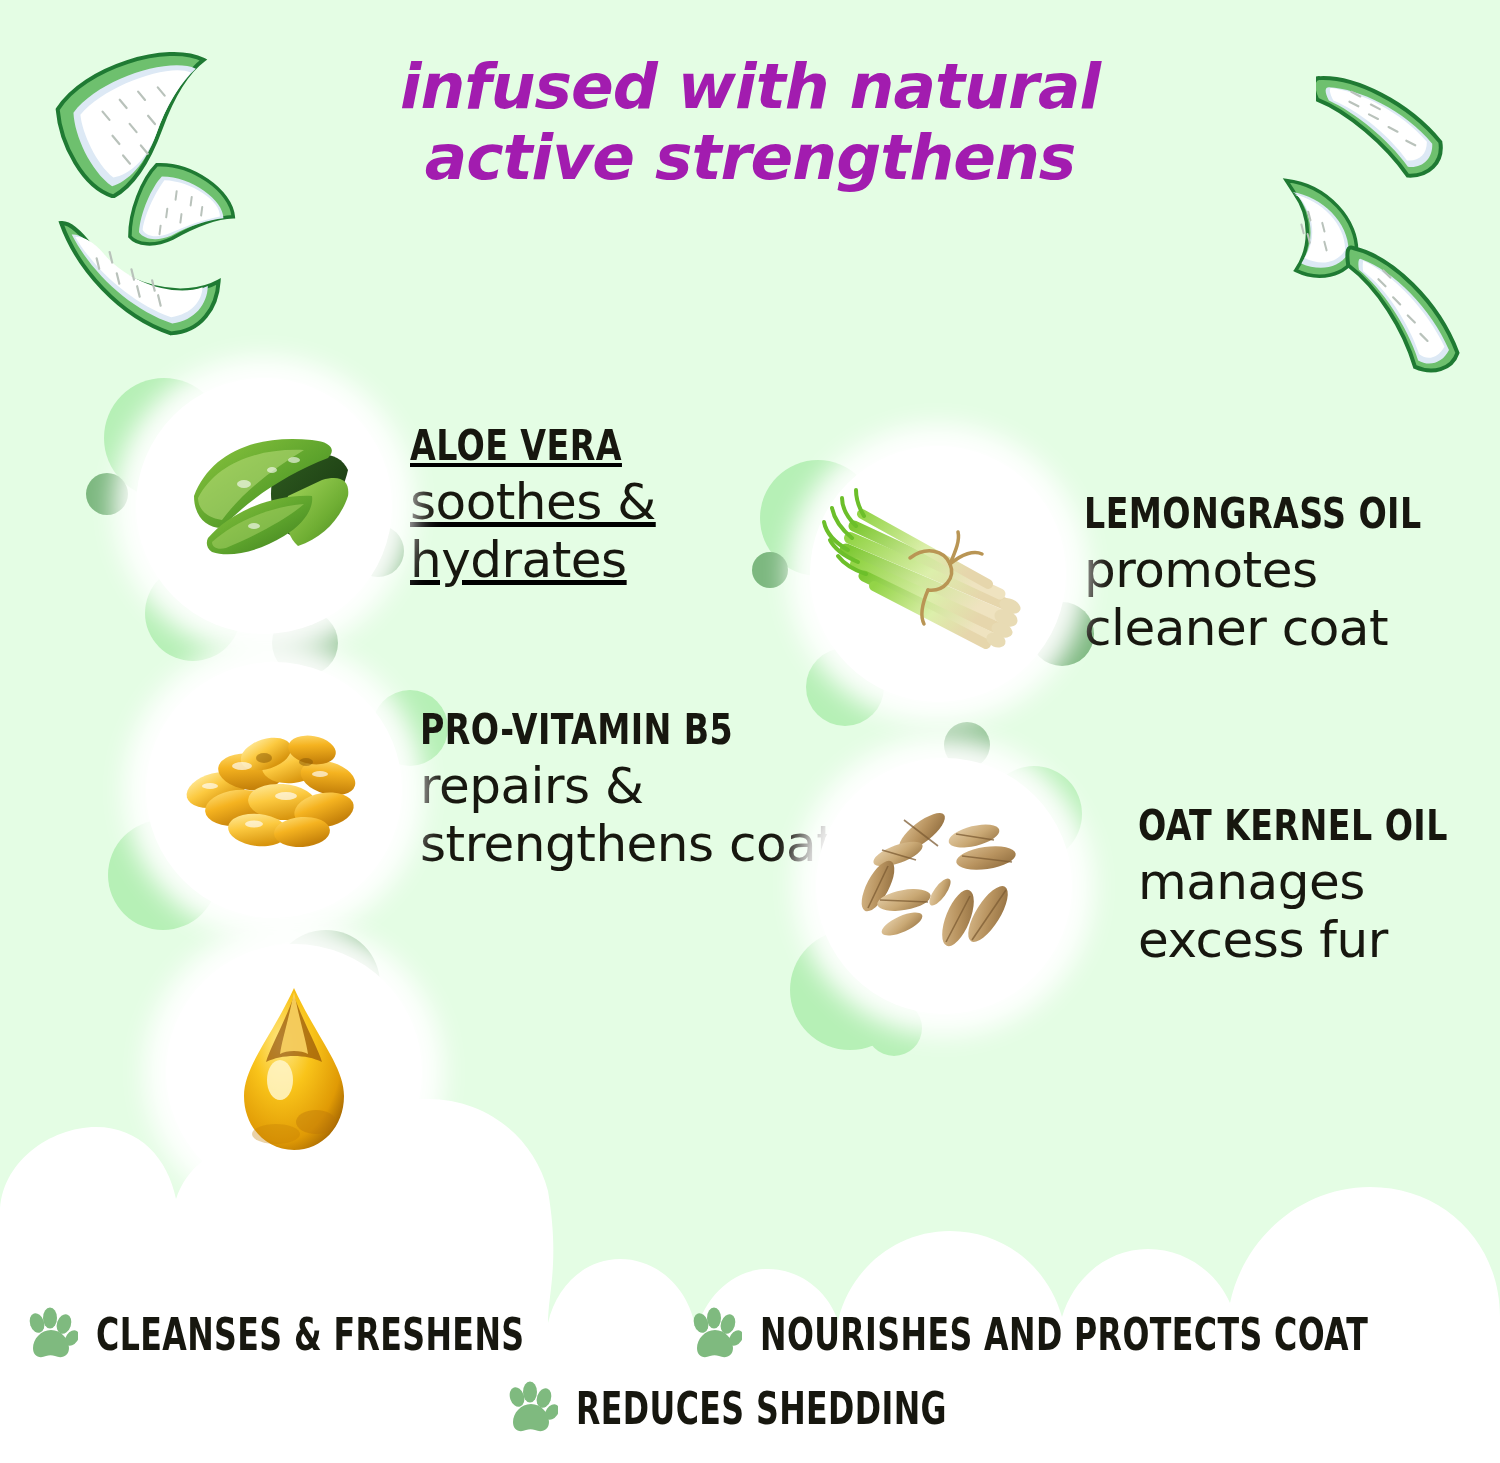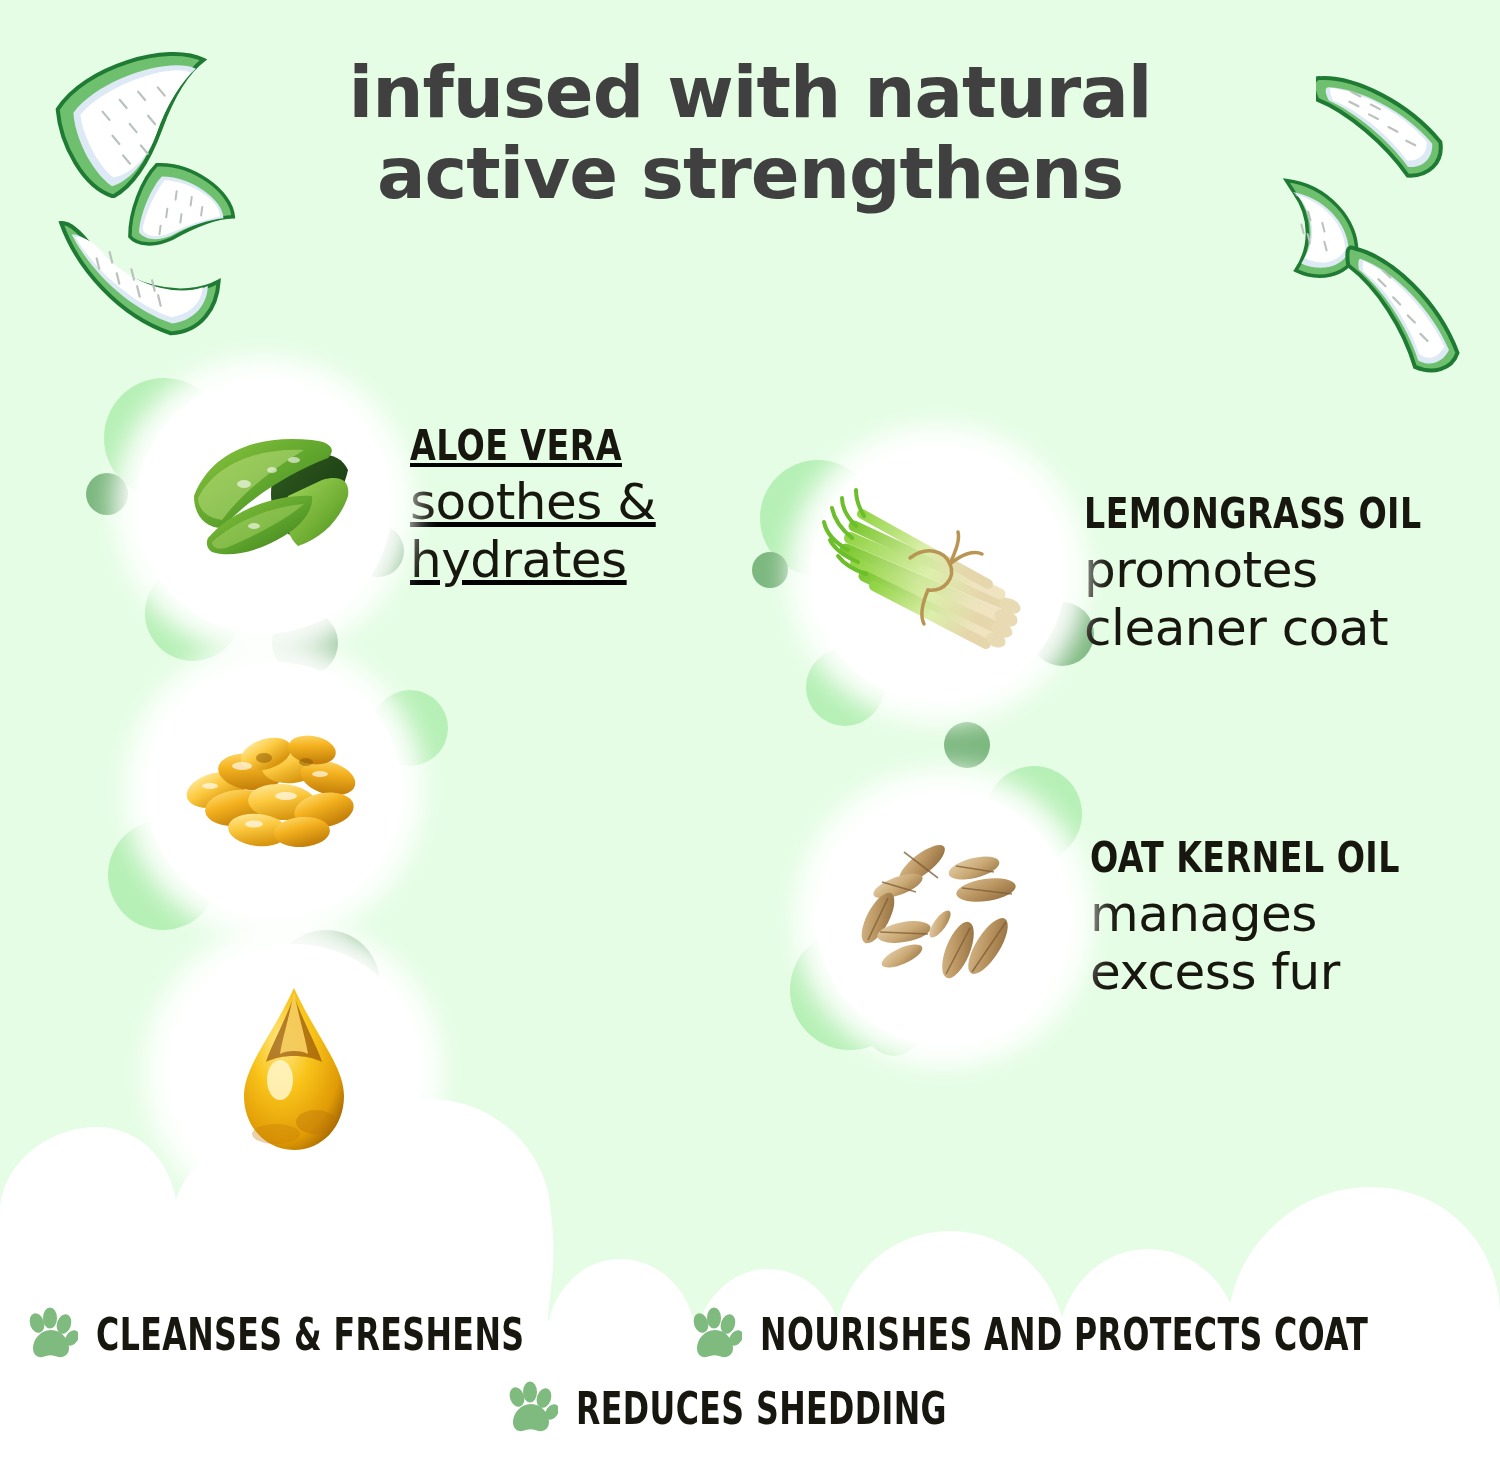--- a/index.html
+++ b/index.html
@@ -17,27 +17,28 @@
   .c-sage  { background:#7cb87f; }
 
   
   .aloe-slice { position:absolute; }
 
   
   .headline {
     position:absolute;
     top:52px; left:0; width:1500px;
     text-align:center;
-    color:#404040;
+    color:#a21caf;
     font-weight:bold;
-    font-size:72px;
+    font-size:63px;
     line-height:1.12;
     letter-spacing:-1px;
     font-family:"DejaVu Sans", sans-serif;
     z-index:5;
+    font-style:italic;
   }
   .headline .l2 { display:block; }
 
   
   .ing {
     position:absolute;
     display:flex;
     align-items:center;
     z-index:6;
   }
@@ -317,20 +318,25 @@
           <ellipse cx="140" cy="134" rx="11" ry="4"></ellipse>
         <ellipse cx="174" cy="112" rx="8" ry="3"></ellipse>
           <ellipse cx="108" cy="162" rx="9" ry="3.5"></ellipse>
         <ellipse cx="64" cy="124" rx="8" ry="3"></ellipse>
       </g>
       <g fill="#8a5a06" opacity="0.5">
         <ellipse cx="118" cy="96" rx="8" ry="5"></ellipse>
           <ellipse cx="160" cy="100" rx="7" ry="4"></ellipse>
       </g>
     </svg>
+  </div>
+  <div class="ing-text">
+    <div class="ing-title">PRO-VITAMIN B5</div>
+    <div class="ing-desc">repairs &amp;
+strengthens coat</div>
   </div>
 </div>
 
 <div class="ing" style="left:166px; top:944px;">
   <div class="photo-wrap">
     <div class="photo-disc"></div>
     <svg class="photo-art" viewBox="0 0 256 256">
       <defs>
         <radialGradient id="dropG" cx="0.38" cy="0.34" r="0.78">
           <stop offset="0%" stop-color="#ffe98a"></stop>
@@ -396,21 +402,21 @@
       </g>
     </svg>
   </div>
   <div class="ing-text">
     <div class="ing-title">LEMONGRASS OIL</div>
     <div class="ing-desc">promotes
 cleaner coat</div>
   </div>
 </div>
 
-<div class="ing" style="left:816px; top:790px;">
+<div class="ing" style="left:816px; top:758px;gap:48px;">
   <div class="photo-wrap">
     <div class="photo-disc"></div>
     <svg class="photo-art" viewBox="0 0 256 256">
       <defs>
         <linearGradient id="oatG" x1="0" y1="0" x2="1" y2="1">
           <stop offset="0%" stop-color="#d9bc8e"></stop>
             <stop offset="50%" stop-color="#b8935f"></stop>
             <stop offset="100%" stop-color="#8d6a3c"></stop>
         </linearGradient>
         <linearGradient id="oatG2" x1="0" y1="0" x2="1" y2="1">

